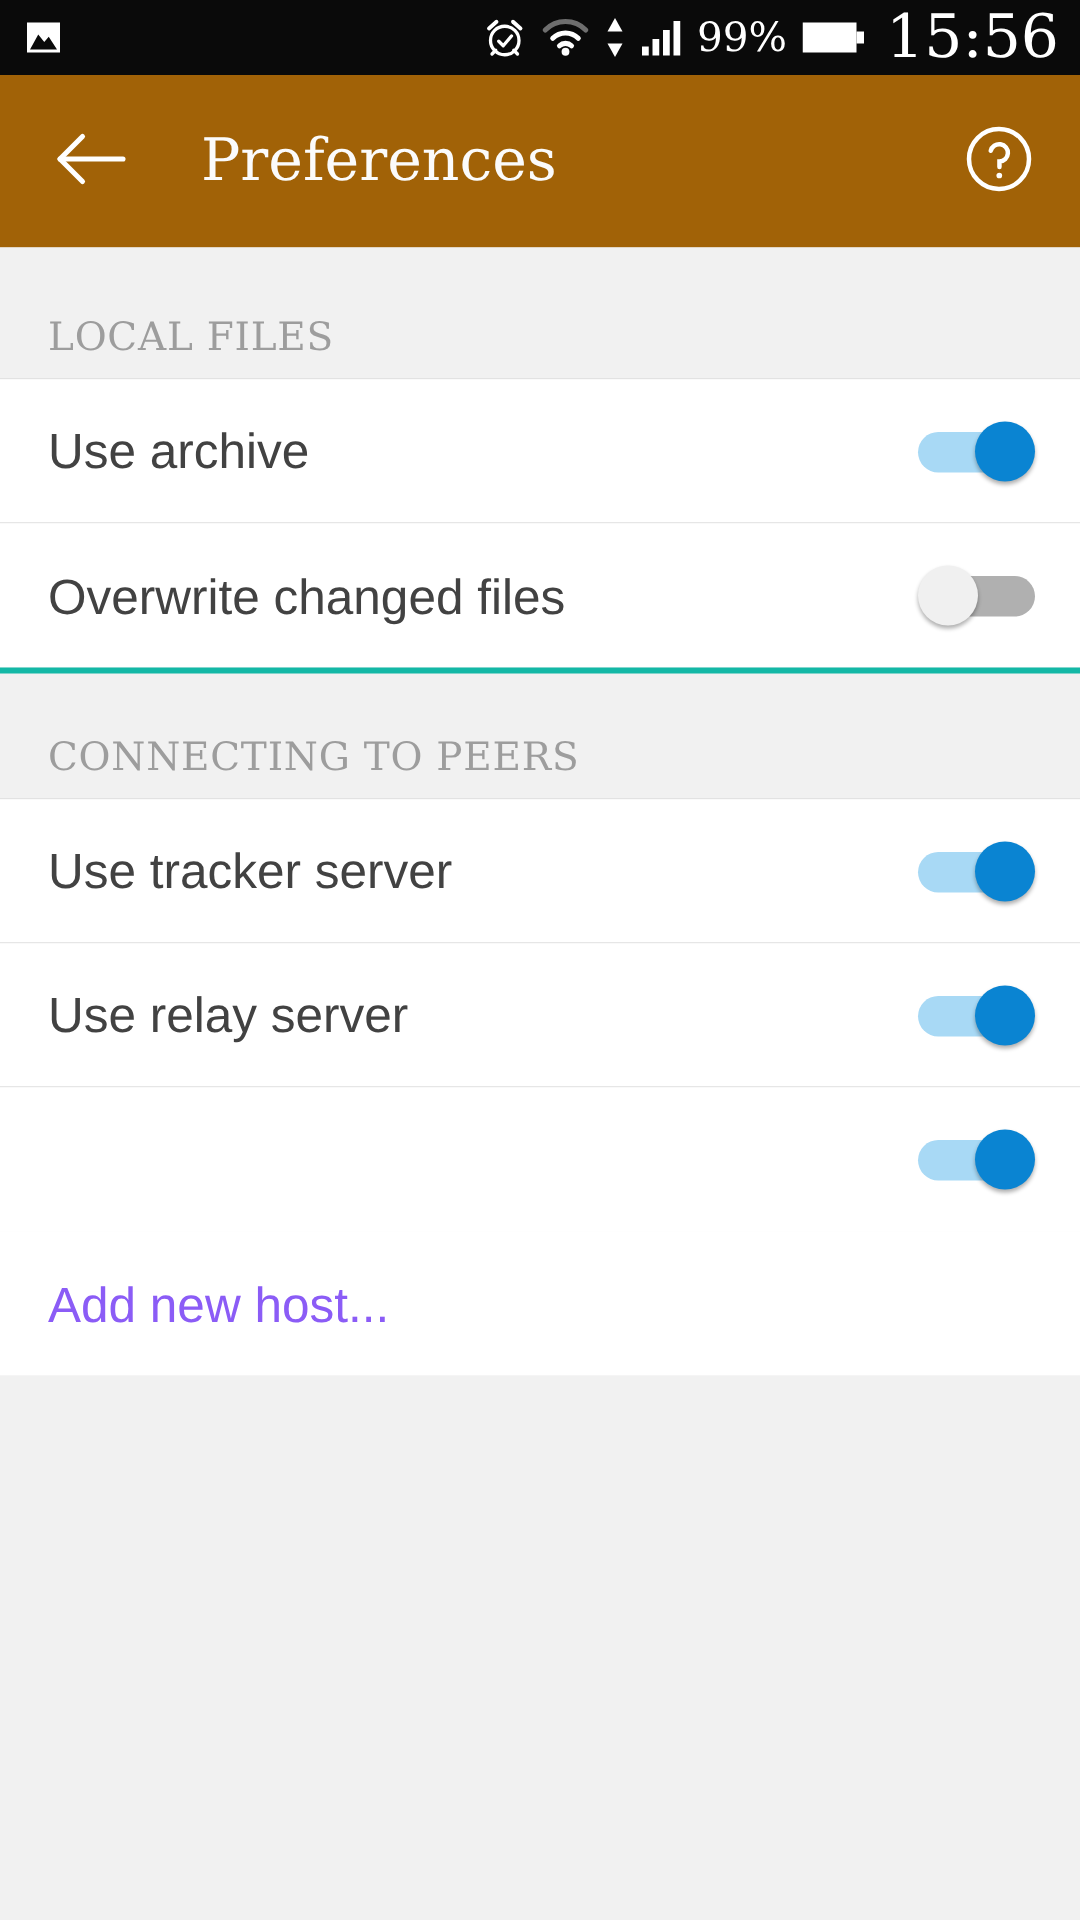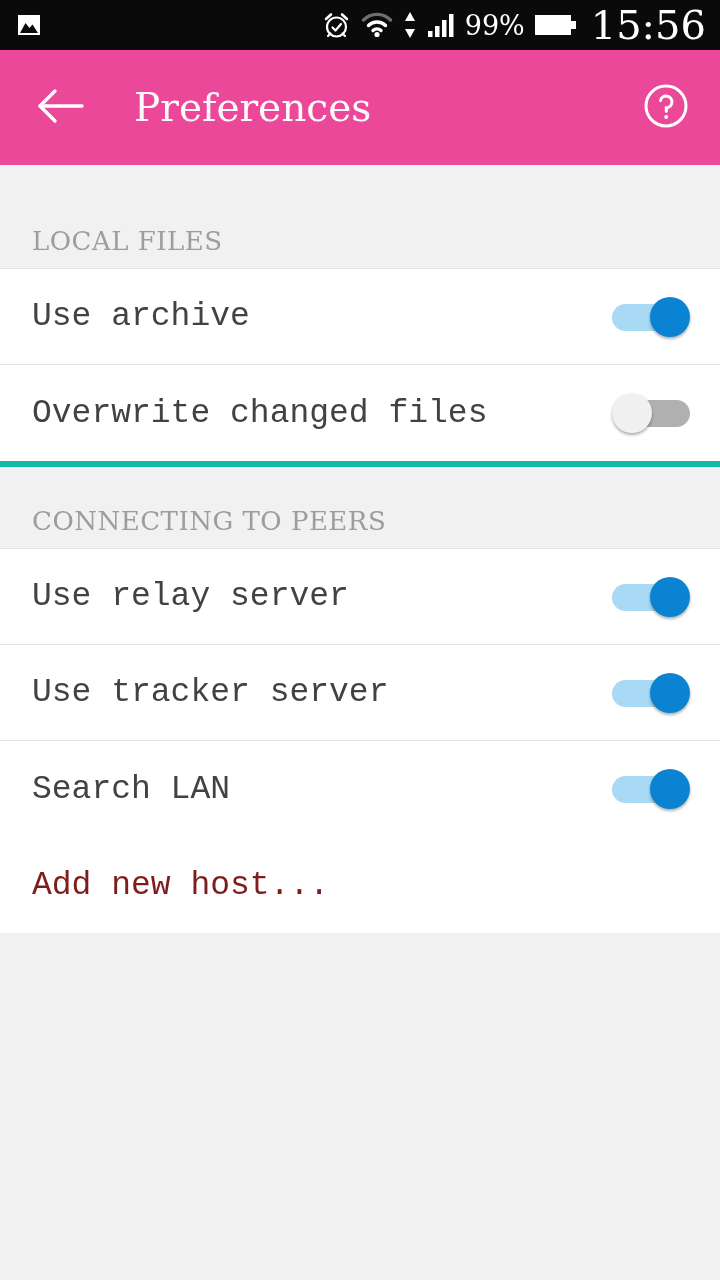--- a/index.html
+++ b/index.html
@@ -59,21 +59,21 @@
     color: #ffffff;
     font-family: "DejaVu Serif", serif;
     font-size: 40px;
     white-space: nowrap;
     margin-left: 4px;
   }
 
   
   .toolbar {
     height: 115px;
-    background: #ec4899;
+    background: #a16207;
     display: flex;
     align-items: center;
     padding: 0 26px 0 30px;
     box-sizing: border-box;
     flex: 0 0 auto;
   }
   .toolbar-back {
     width: 60px;
     height: 60px;
     display: flex;
@@ -101,30 +101,30 @@
 
   
   .content {
     flex: 1 1 auto;
     background: #f1f1f1;
     overflow: hidden;
   }
   .section-header {
     height: 88px;
     background: #f1f1f1;
-    border-top: 6px solid #14b8a6;
+    border-top: 4px solid #14b8a6;
     border-bottom: 1px solid #e2e2e2;
     box-sizing: border-box;
     display: flex;
     align-items: flex-end;
     padding: 0 0 14px 32px;
   }
   .section-header.first {
     border-top: none;
-    height: 104px;
+    height: 88px;
   }
   .section-header-label {
     color: #9d9d9d;
     font-family: "DejaVu Serif", serif;
     font-size: 26px;
     letter-spacing: 0.5px;
     text-transform: uppercase;
     line-height: 1;
   }
   .list {
@@ -138,27 +138,27 @@
     padding: 0 30px 0 32px;
     box-sizing: border-box;
     border-bottom: 1px solid #e6e6e6;
     cursor: pointer;
   }
   .row:last-child {
     border-bottom: none;
   }
   .row-label {
     color: #424242;
-    font-family: Liberation Mono, monospace;
+    font-family: Liberation Sans, sans-serif;
     font-size: 33px;
     line-height: 1;
     white-space: nowrap;
   }
   .row-label.link {
-    color: #7f1d1d;
+    color: #8b5cf6;
   }
 
   
   .switch {
     margin-left: auto;
     position: relative;
     width: 78px;
     height: 40px;
     flex: 0 0 auto;
     cursor: pointer;
@@ -299,35 +299,34 @@
           <span class="switch-thumb"></span>
         </span>
       </div>
     </div>
 
     <div class="section-header">
       <span class="section-header-label">CONNECTING TO PEERS</span>
     </div>
     <div class="list">
       <div class="row">
+        <span class="row-label">Use tracker server</span>
+        <span class="switch on">
+          <span class="switch-track"></span>
+          <span class="switch-thumb"></span>
+        </span>
+      </div>
+      <div class="row">
         <span class="row-label">Use relay server</span>
         <span class="switch on">
           <span class="switch-track"></span>
           <span class="switch-thumb"></span>
         </span>
       </div>
       <div class="row">
-        <span class="row-label">Use tracker server</span>
-        <span class="switch on">
-          <span class="switch-track"></span>
-          <span class="switch-thumb"></span>
-        </span>
-      </div>
-      <div class="row">
-        <span class="row-label">Search LAN</span>
         <span class="switch on">
           <span class="switch-track"></span>
           <span class="switch-thumb"></span>
         </span>
       </div>
     </div>
 
     <div class="list">
       <div class="row">
         <span class="row-label link">Add new host...</span>

